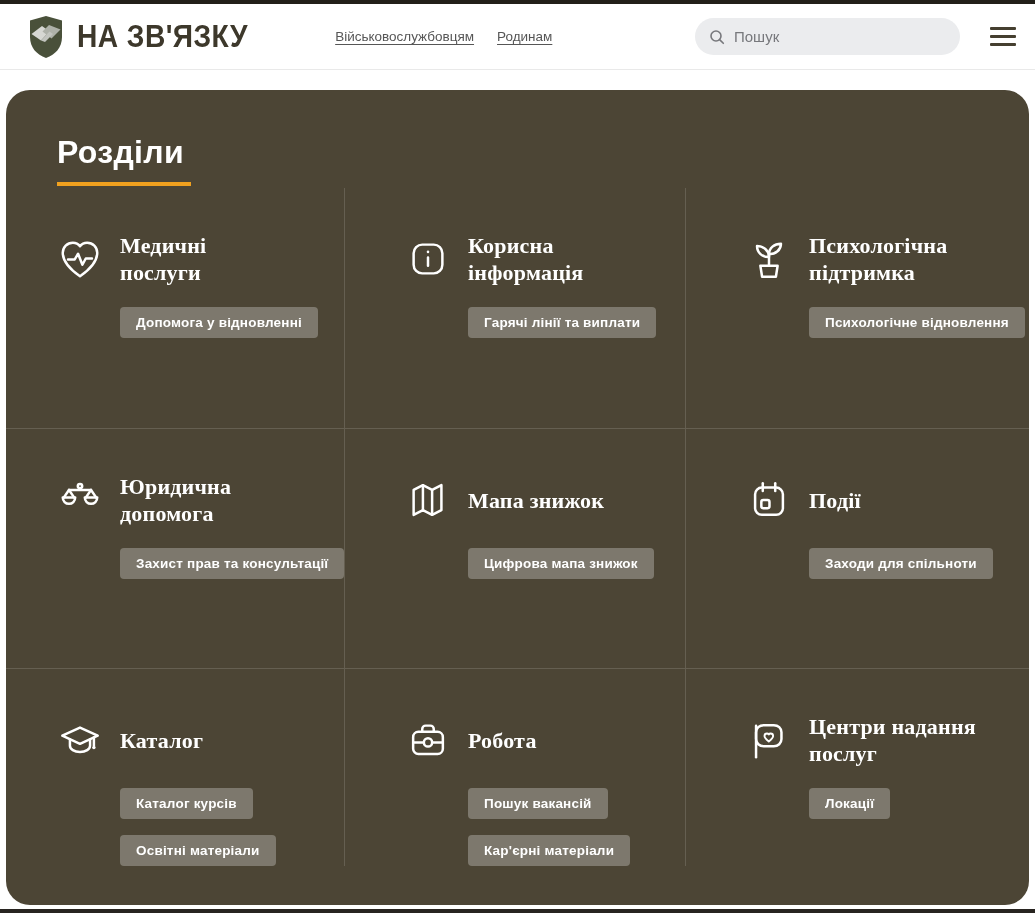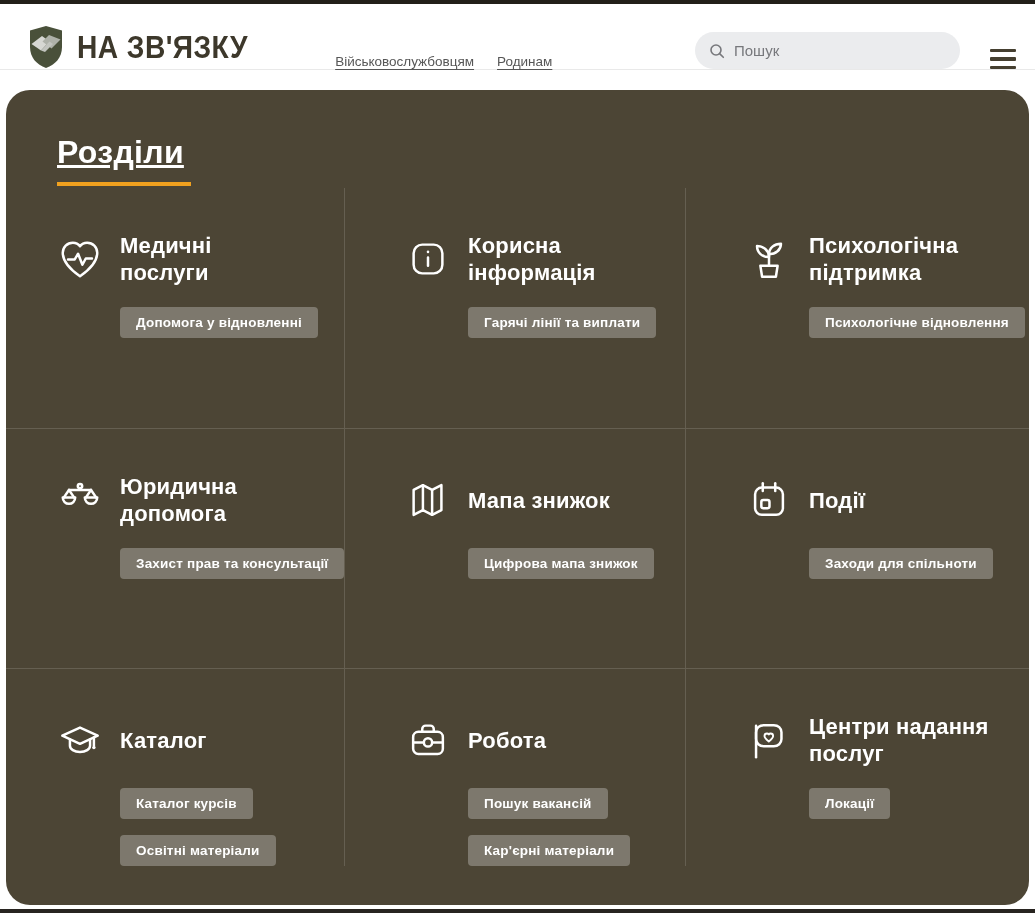--- a/index.html
+++ b/index.html
@@ -16,21 +16,21 @@
     background:#fff;
     position:relative;
     overflow:hidden;
   }
   .top-strip{height:4px;background:#221f19;}
   .bottom-strip{position:absolute;left:0;bottom:0;width:100%;height:4px;background:#282420;}
 
   
   header{
     height:66px;background:#fff;border-bottom:1px solid #e9e9e9;
-    display:flex;align-items:flex-end;padding:0 19px 0 28px;
+    display:flex;align-items:center;padding:0 19px 0 28px;
   }
   .logo{display:flex;align-items:center;gap:13px;}
   .brand-title{
     font-size:32px;font-weight:800;color:var(--ink);
     display:inline-block;transform:scaleX(.88);transform-origin:left center;
     letter-spacing:.5px;white-space:nowrap;
   }
   nav{display:flex;gap:23px;margin-left:64px;align-items:center;}
   nav a{
     color:#565656;font-size:13.5px;font-weight:500;
@@ -48,37 +48,37 @@
   .search input::placeholder{color:#77787c;}
   .burger{width:26px;height:20px;display:flex;flex-direction:column;justify-content:space-between;cursor:pointer;background:none;border:none;}
   .burger span{display:block;height:3.4px;background:#453f30;border-radius:1px;}
 
   
   .panel{
     margin:20px 6px 0 6px;height:815px;background:var(--brown);
     border-radius:24px;overflow:hidden;
   }
   .panel-head{padding:44px 0 0 51px;}
-  .panel-title{color:#fff;font-size:32px;font-weight:800;letter-spacing:.3px;text-decoration:underline;}
+  .panel-title{color:#fff;font-size:32px;font-weight:800;letter-spacing:.3px;}
   .title-underline{width:134px;height:4px;background:var(--orange);margin-top:11px;}
 
   .grid{
     margin-top:2px;
     display:grid;
     grid-template-columns:339px 341px 1fr;
     grid-template-rows:240px 240px auto;
   }
   .cell{
     padding:44px 24px 0 60px;
   }
   .cell:nth-child(3n+1){padding-left:51px;}
   .cell:not(:nth-child(3n)){border-right:1px solid var(--divider);}
   .cell:nth-child(n+4){border-top:1px solid var(--divider);}
 
-  .card-head{display:flex;align-items:center;gap:17px;min-height:54px;}
+  .card-head{display:flex;align-items:center;gap:17px;min-height:54px;font-family:Liberation Serif, serif;}
   .card-icon{flex:0 0 46px;width:46px;height:46px;display:flex;align-items:center;justify-content:center;}
   .card-title{
     color:#fff;font-size:22px;font-weight:700;line-height:27px;
     white-space:pre-line;letter-spacing:.2px;
   }
   .tags{margin-left:63px;margin-top:21px;display:flex;flex-direction:column;align-items:flex-start;gap:16px;}
   .tag{
     background:var(--tagbg);color:#fff;font-size:13.5px;font-weight:700;
     padding:8px 16px;border-radius:4px;letter-spacing:.2px;white-space:nowrap;cursor:pointer;
   }

